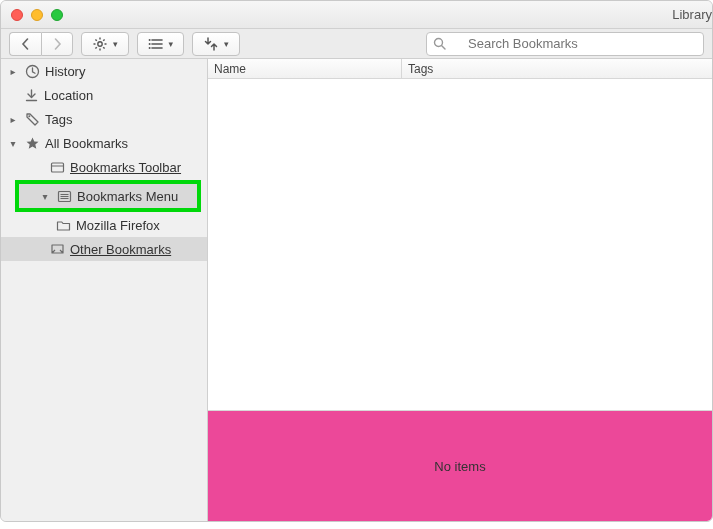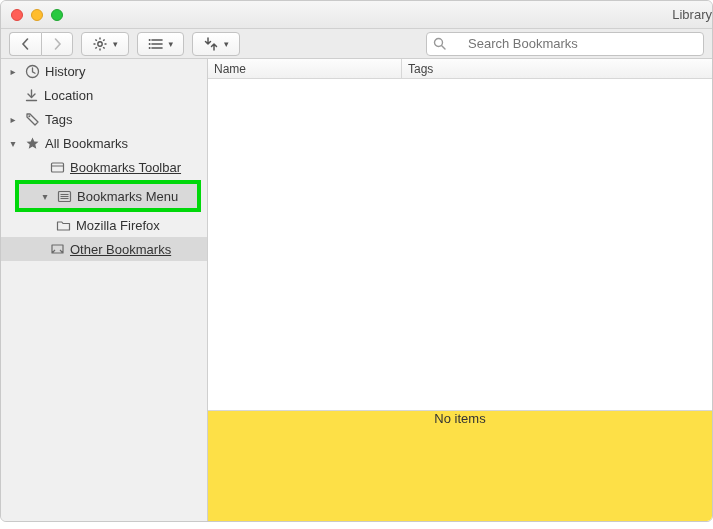--- a/index.html
+++ b/index.html
@@ -34,21 +34,21 @@
   .highlight-box { border:4px solid #00d80a; margin:1px 6px 1px 14px; }
   .highlight-box .tree-row { padding-left: 20px; }
   .main { flex:1; display:flex; flex-direction:column; background:#fff; }
   .columns { height:20px; display:flex; background:linear-gradient(#fdfdfd,#f1f1f1); border-bottom:1px solid #d7d7d7; }
   .colh { border-right:1px solid #d7d7d7; padding:3px 6px; font-size:12px; color:#444; cursor:pointer; }
   .colh:last-child { border-right:none; }
   .col-name { width:194px; }
   .col-tags { width:94px; }
   .col-loc  { flex:1; }
   .listbody { flex:1; background:#fff; border-bottom:1px solid #d7d7d7; }
-  .footer { height:110px; display:flex; align-items:flex-start; justify-content:center; color:#999; font-size:12px; background:#fde047; }
+  .footer { height:110px; display:flex; align-items:center; justify-content:center; color:#999; font-size:12px; background:#ec4899; }
   svg { display:block; }
   .caret { font-size:9px; color:#555; }
 </style>
 </head>
 <body>
 
 <div class="window">
 
   <div class="titlebar">
     <div class="traffic">

